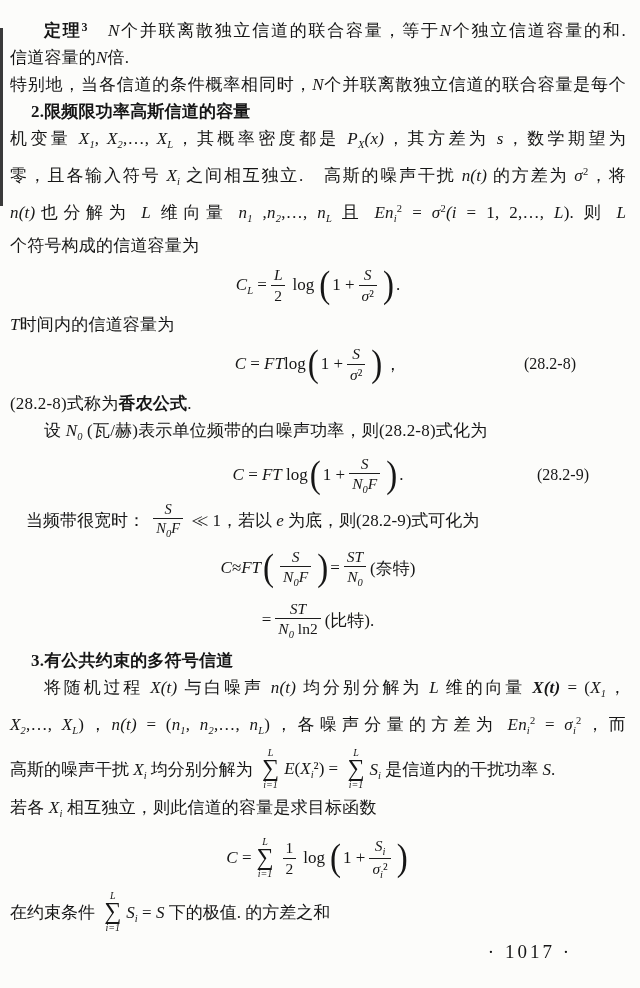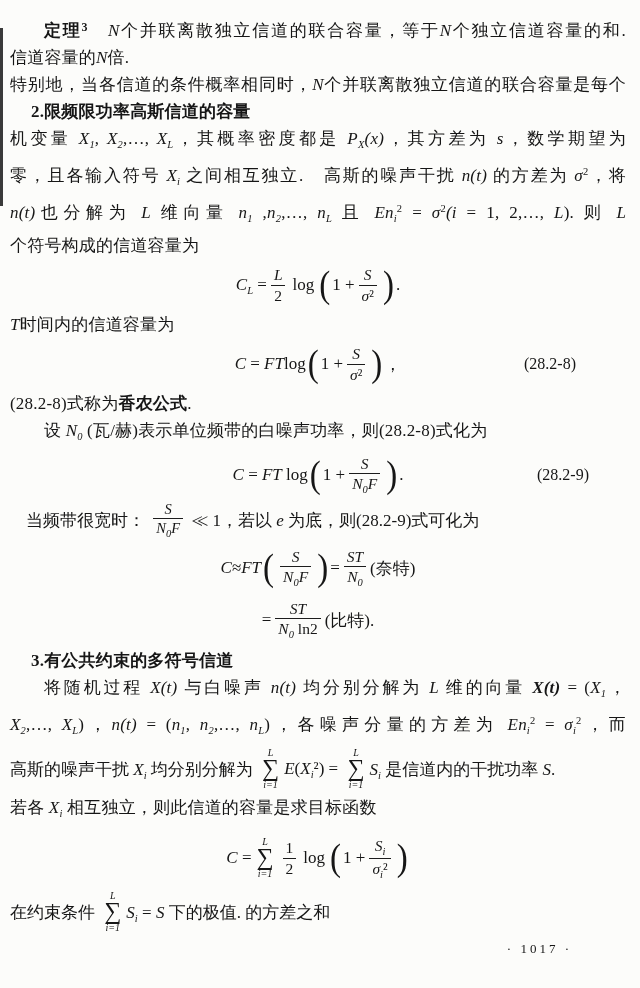--- a/index.html
+++ b/index.html
@@ -38,21 +38,21 @@
       transform:scaleY(1.12);margin:0 2px;font-style:normal;}
   .sm{display:inline-flex;flex-direction:column;align-items:center;line-height:1;
       margin:0 5px;vertical-align:middle;font-style:normal;}
   .sm .st,.sm .sb{font-size:10px;font-style:italic;line-height:1;}
   .sm .ss{font-size:24px;line-height:.9;}
   .opw{margin:0 3px;}
   .ml{display:flex;align-items:center;margin:3px 0;font-size:17px;}
   .mh38{min-height:38px;margin-left:16px;} .mh44{min-height:44px;} .mh46{min-height:46px;}
   .ml .mtx{white-space:pre-wrap;}
   
-  .footer{position:absolute;top:941px;right:68px;font-size:13px;letter-spacing:3px;}
+  .footer{position:absolute;top:941px;right:68px;font-size:19px;letter-spacing:3px;}
   .art1{position:absolute;left:0;top:28px;width:3px;height:178px;background:#171717;opacity:.85;}
 </style>
 </head>
 <body>
 
 <div class="page">
   <div class="art1"></div>
 
   <div class="tl ind2 just"><span class="sg-b">定理</span><span class="sg-bsup">3</span><span class="sg-n">　</span><span class="sg-i">N</span><span class="sg-n">个并联离散独立信道的联合容量，等于</span><span class="sg-i">N</span><span class="sg-n">个独立信道容量的和.</span></div>
   <div class="tl"><span class="sg-n">信道容量的</span><span class="sg-i">N</span><span class="sg-n">倍.</span></div>

